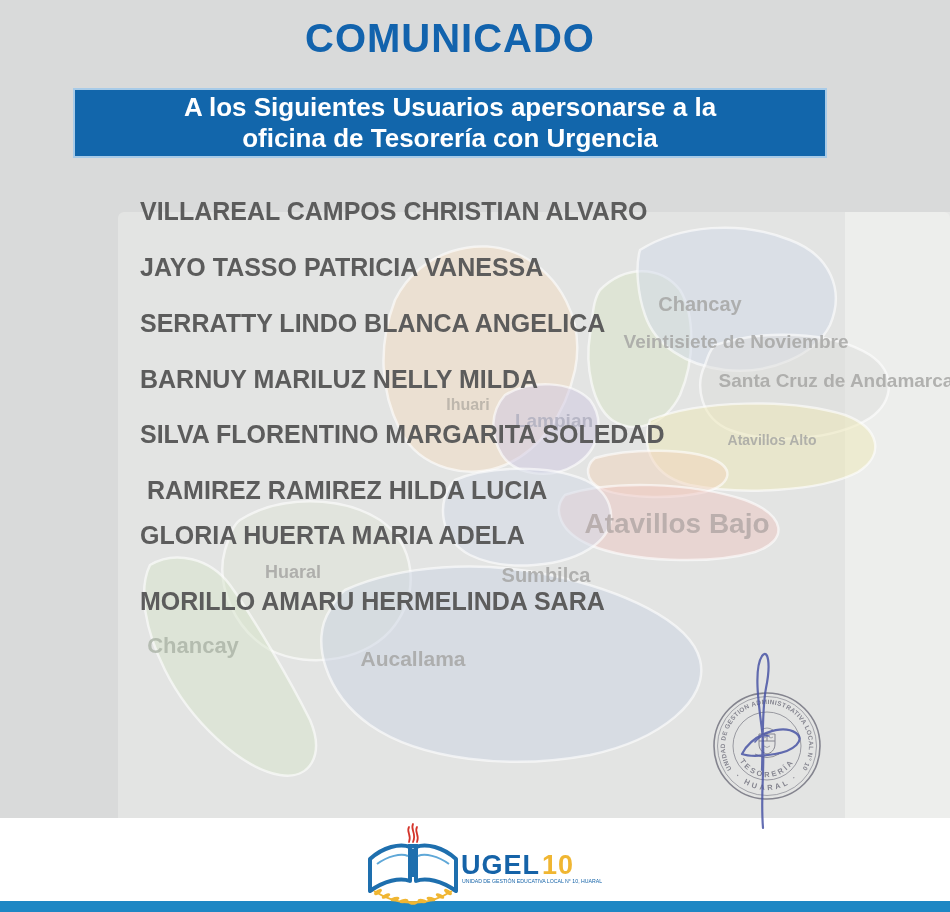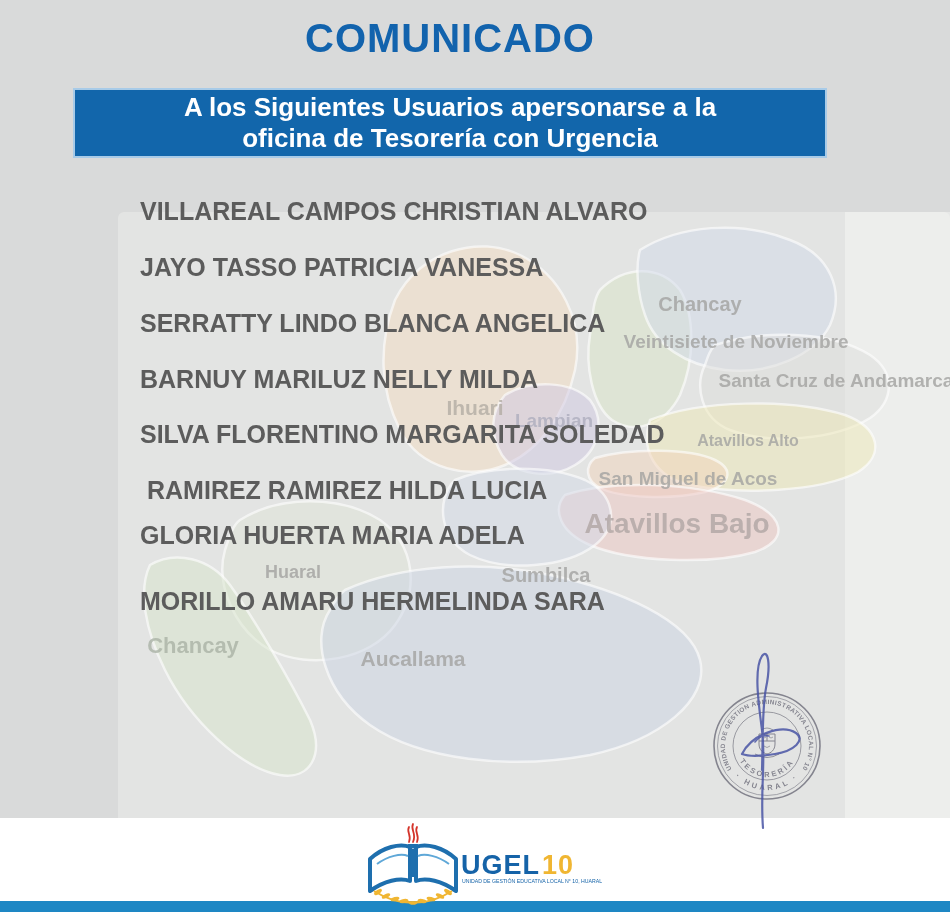--- a/index.html
+++ b/index.html
@@ -54,24 +54,23 @@
       <path fill="#d3dae8" d="M 455 480 C 490 465 550 465 585 480 C 615 495 620 525 595 545 C 565 568 505 572 470 555 C 440 540 435 500 455 480 Z"></path>
       <path fill="#e0e4d8" d="M 240 520 C 280 495 340 495 380 520 C 415 545 420 590 395 625 C 370 660 310 670 270 650 C 235 630 215 585 225 550 C 230 535 233 525 240 520 Z"></path>
       <path fill="#d7e3cb" d="M 150 565 C 175 550 210 558 230 585 C 255 620 290 680 310 720 C 325 755 310 780 280 775 C 240 768 190 720 165 670 C 145 630 138 590 150 565 Z"></path>
       <path fill="#ccd4e4" d="M 345 590 C 400 565 480 560 550 575 C 620 590 690 620 700 660 C 710 700 660 740 590 755 C 510 770 420 760 370 725 C 325 693 310 640 330 610 C 335 600 340 594 345 590 Z"></path>
     </g>
   </svg>
 
   <div class="map-label" style="left:700px; top:293px; font-size:20px;">Chancay</div>
   <div class="map-label" style="left:702px; top:331px;margin-left:34px;">Veintisiete de Noviembre</div>
   <div class="map-label" style="left:836px; top:370px;">Santa Cruz de Andamarca</div>
-  <div class="map-label" style="left:468px; top:396px; font-size:21px; color:#b3ada4;margin-left:7px;">Ihuari</div>
+  <div class="map-label" style="left:468px; top:396px; font-size:16px; color:#b3ada4;">Ihuari</div>
   <div class="map-label" style="left:554px; top:410px; color:#aeaebe;">Lampian</div>
-  <div class="map-label" style="left:748px; top:432px; font-size:16px;">Atavillos Alto</div>
-  <div class="map-label" style="left:688px; top:468px;">San Miguel de Acos</div>
+  <div class="map-label" style="left:772px; top:432px; font-size:14px;">Atavillos Alto</div>
   <div class="map-label" style="left:677px; top:508px; font-size:28px; color:#b0a6a4;">Atavillos Bajo</div>
   <div class="map-label" style="left:546px; top:529px; font-size:20px;margin-top:35px;">Sumbilca</div>
   <div class="map-label" style="left:293px; top:562px; font-size:18px;">Huaral</div>
   <div class="map-label" style="left:193px; top:633px; font-size:22px; color:#aab3a6;">Chancay</div>
   <div class="map-label" style="left:413px; top:647px; font-size:21px;">Aucallama</div>
 
   <div class="title">COMUNICADO</div>
 
   <div class="banner">
     <div>A los Siguientes Usuarios apersonarse a la</div>

